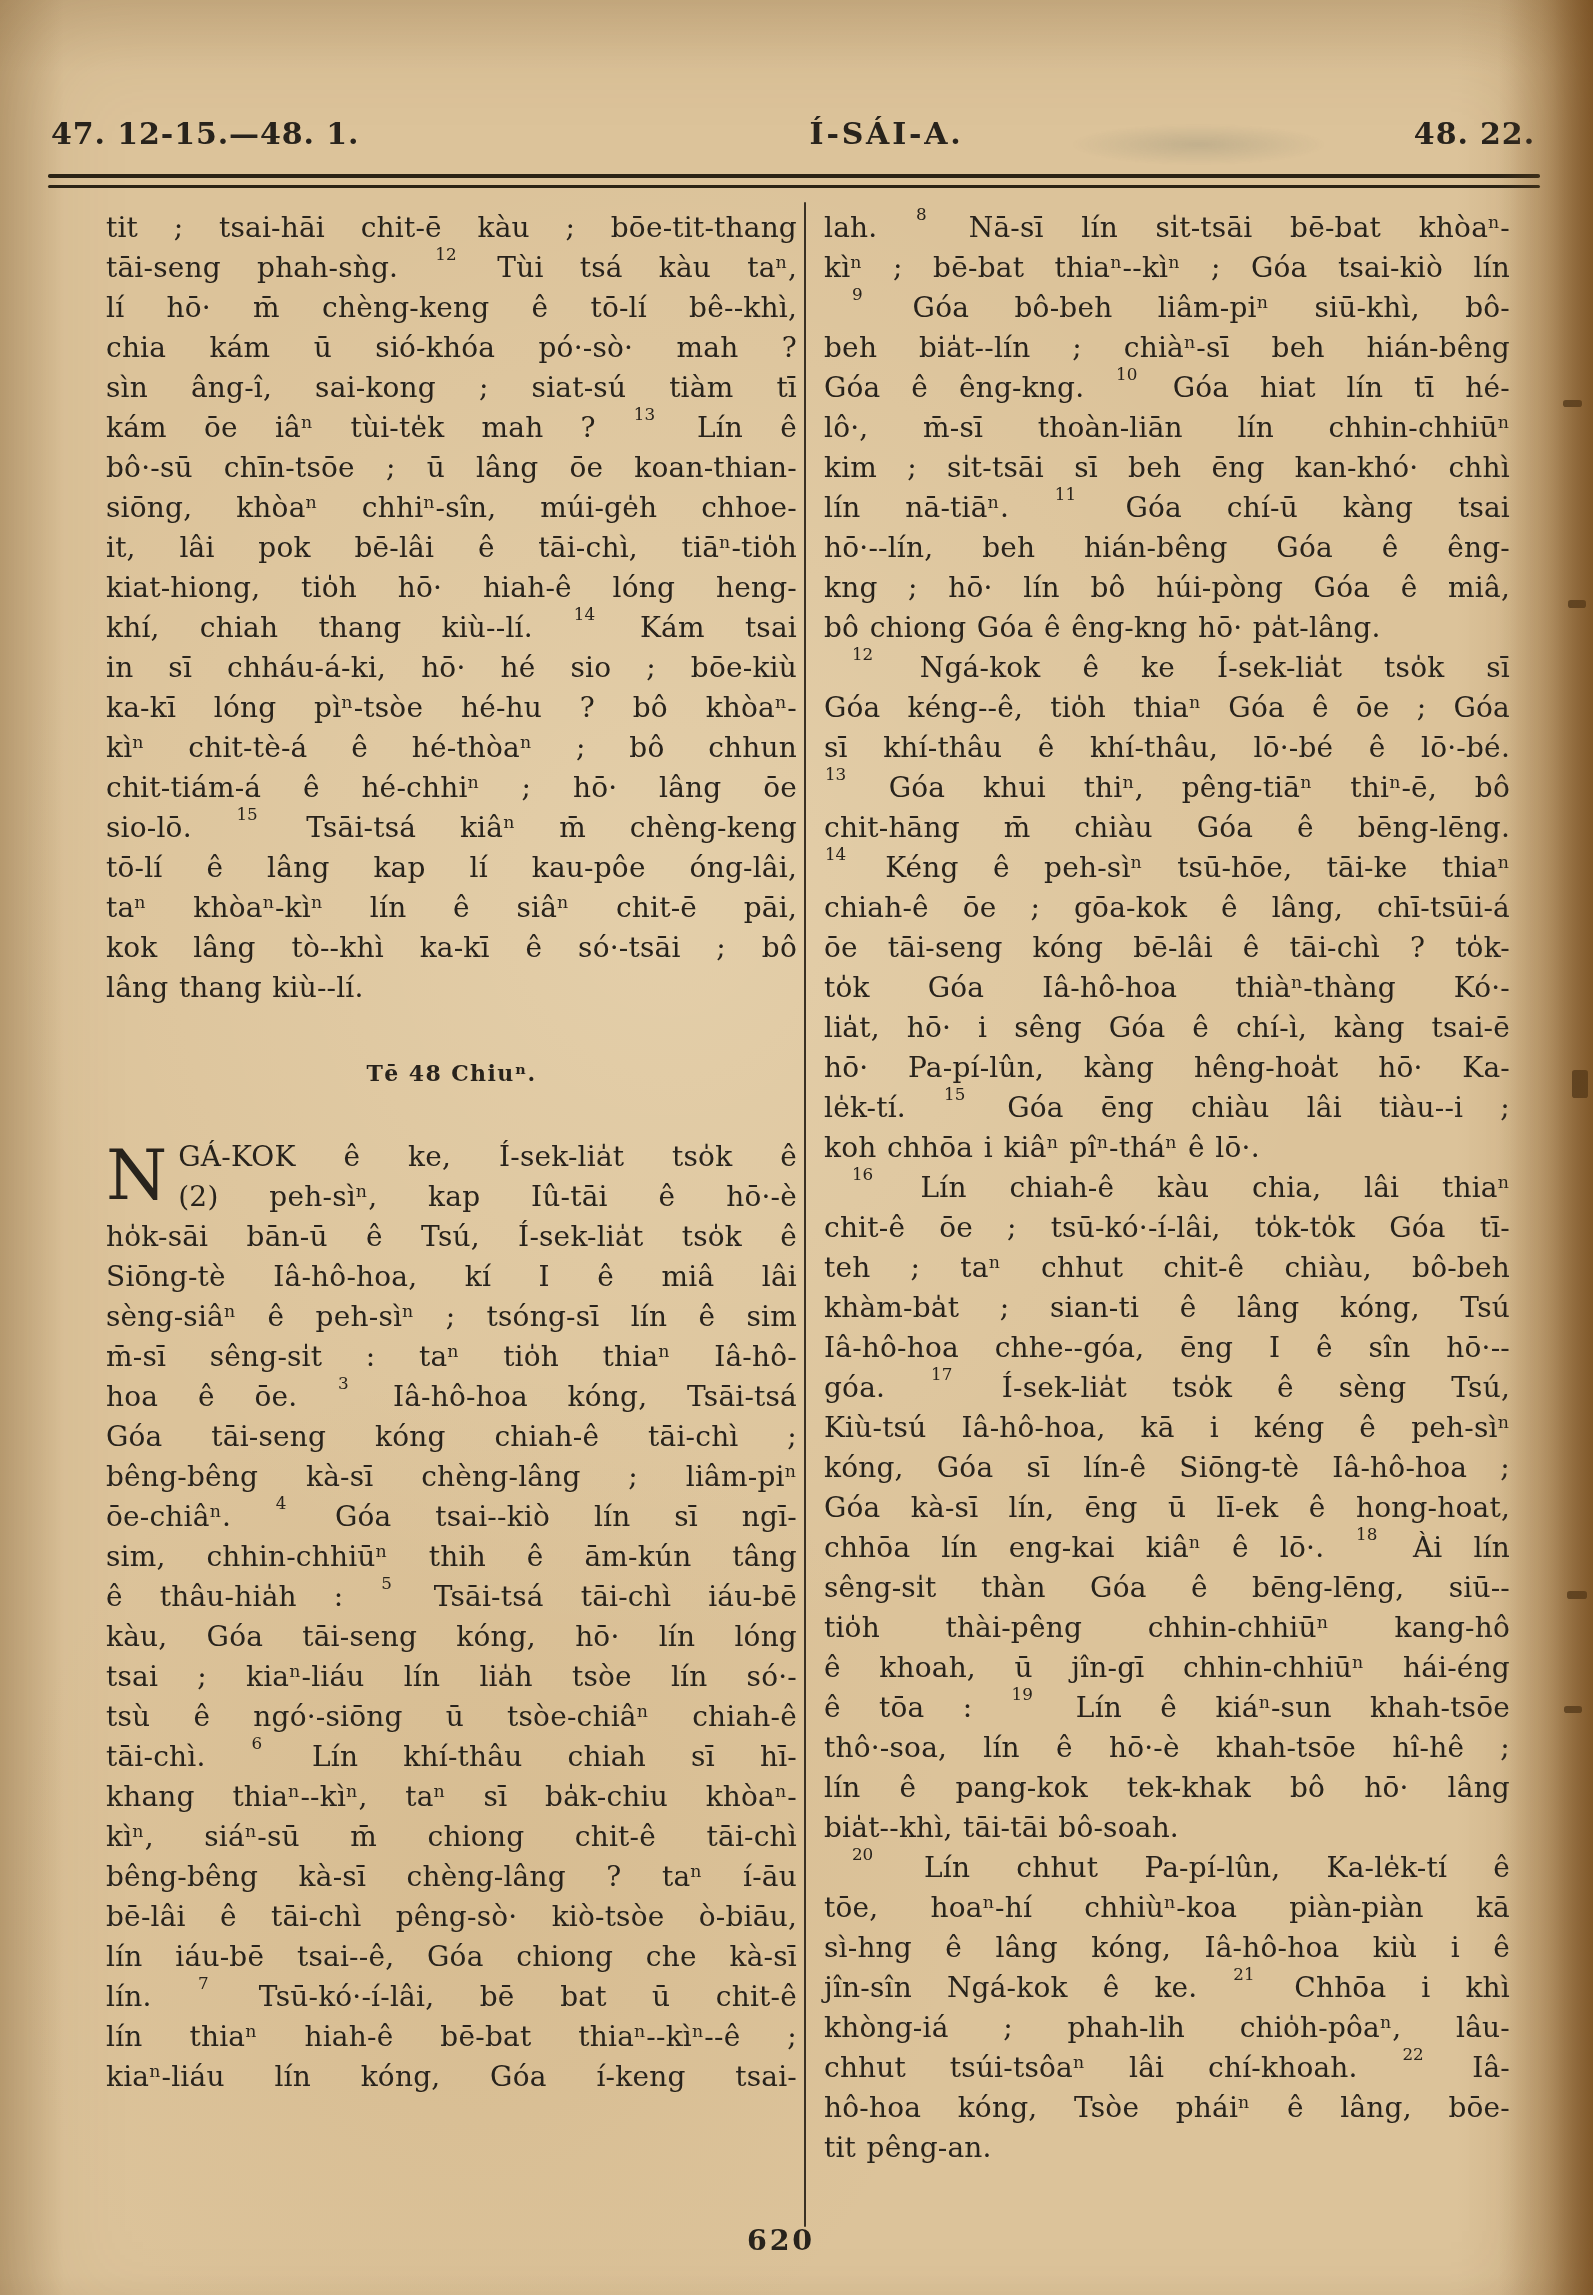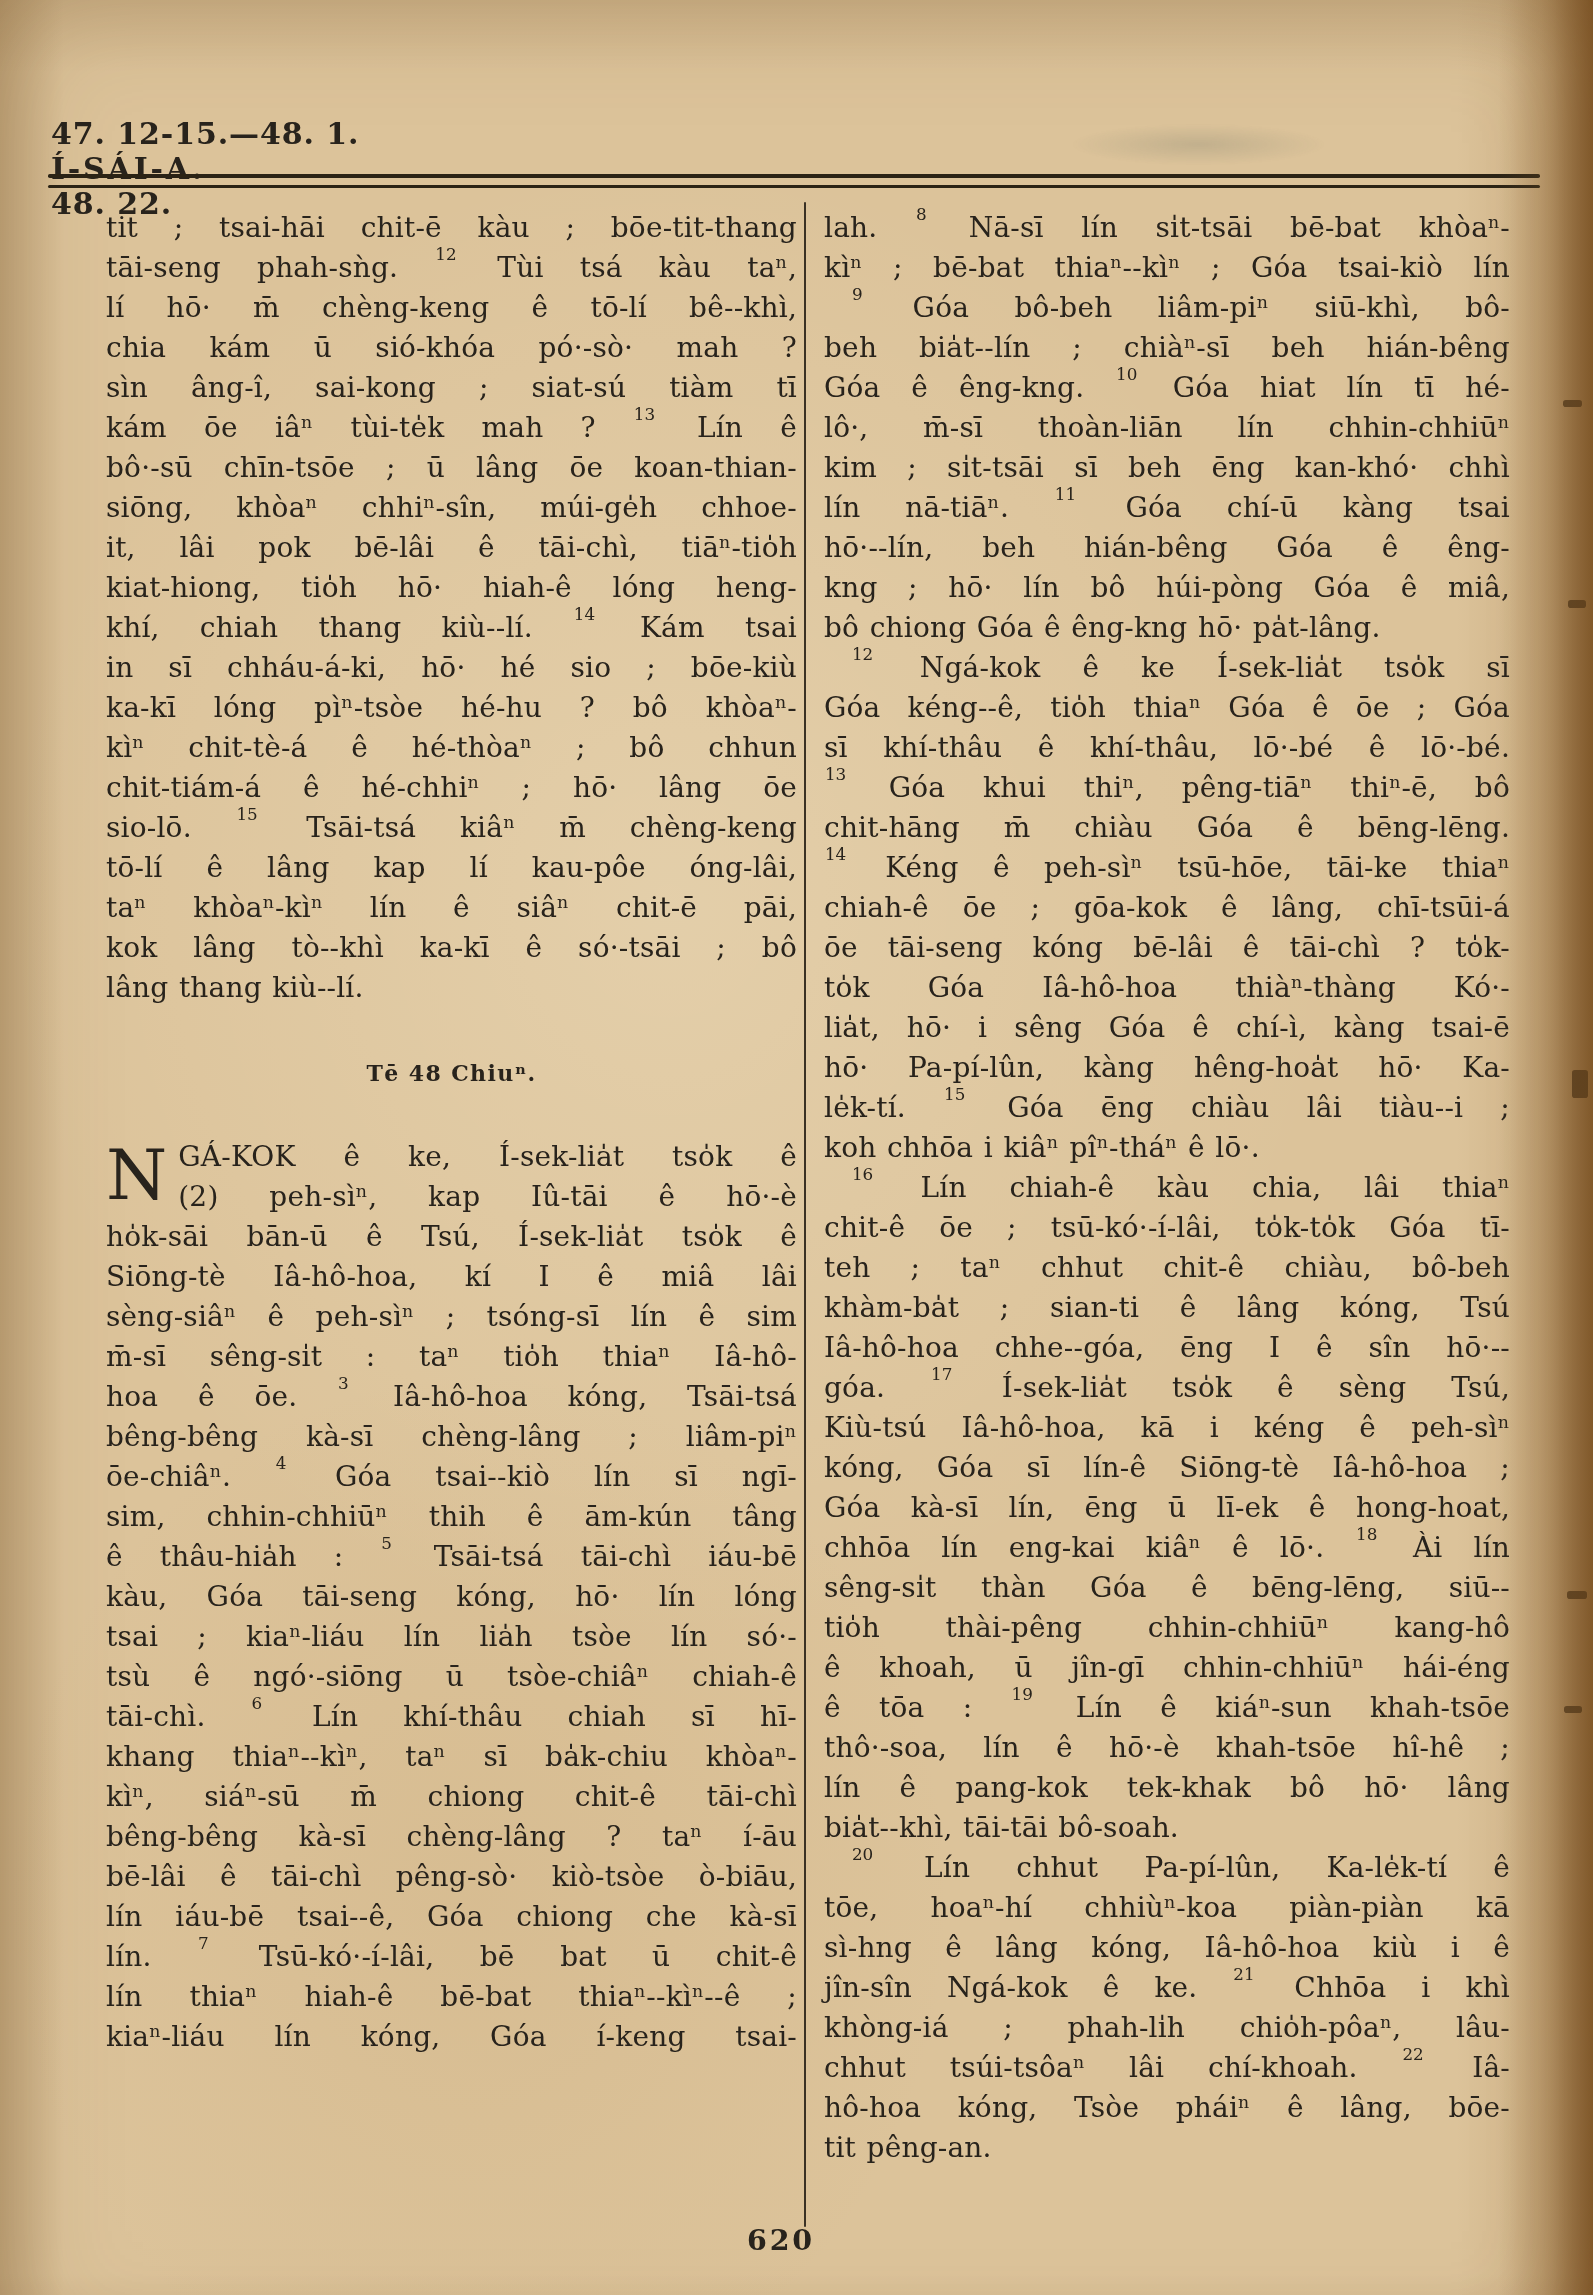--- a/index.html
+++ b/index.html
@@ -21,21 +21,21 @@
       linear-gradient(90deg, rgba(120,85,40,0.28) 0px, rgba(120,85,40,0) 64px),
       linear-gradient(0deg, rgba(120,85,40,0.20) 0px, rgba(120,85,40,0) 101px),
       linear-gradient(180deg, rgba(120,85,40,0.14) 0px, rgba(120,85,40,0) 73px),
       var(--paper);
     box-shadow: inset 0 0 119px rgba(110,75,30,0.25);
     overflow:hidden;
   }
   .header{
     position:absolute; left:51px; right:59px; top:116px;
     display:flex; justify-content:space-between; align-items:baseline;
-    font-weight:bold; font-size:30px; letter-spacing:0.9px;flex-direction:column;
+    font-weight:bold; font-size:30px; letter-spacing:0.9px;
   }
   .header .ctr{letter-spacing:2.8px;}
   .rule{position:absolute; left:48px; right:54px; background:var(--rule); border-radius:1.8px;}
   .rule.a{top:174px; height:4.1px;}
   .rule.b{top:185px; height:3.2px;}
   .divider{position:absolute; left:804px; top:202px; width:2.3px; height:2025px; background:#3a3124; border-radius:1.4px;}
   .col{position:absolute; top:208px; font-size:28px;}
   .col.left{left:106px; width:691px;}
   .col.right{left:824px; width:686px;}
   .ln{
@@ -114,20 +114,21 @@
       <div class="heading">Tē 48 Chiuⁿ.</div>
       <div>
         <span class="dropcap">N</span>
         <div class="ln">GÁ-KOK ê ke, Í-sek-lia̍t tso̍k ê</div>
         <div class="ln">(2) peh-sìⁿ, kap Iû-tāi ê hō·-è</div>
         <div class="ln">ho̍k-sāi bān-ū ê Tsú, Í-sek-lia̍t tso̍k ê</div>
         <div class="ln">Siōng-tè Iâ-hô-hoa, kí I ê miâ lâi</div>
         <div class="ln">sèng-siâⁿ ê peh-sìⁿ ; tsóng-sī lín ê sim</div>
         <div class="ln">m̄-sī sêng-si̍t : taⁿ tio̍h thiaⁿ Iâ-hô-</div>
         <div class="ln">hoa ê ōe. <sup class="v">3</sup> Iâ-hô-hoa kóng, Tsāi-tsá</div>
+        <div class="ln">Góa tāi-seng kóng chiah-ê tāi-chì ;</div>
         <div class="ln">bêng-bêng kà-sī chèng-lâng ; liâm-piⁿ</div>
         <div class="ln">ōe-chiâⁿ. <sup class="v">4</sup> Góa tsai--kiò lín sī ngī-</div>
         <div class="ln">sim, chhin-chhiūⁿ thih ê ām-kún tâng</div>
         <div class="ln">ê thâu-hia̍h : <sup class="v">5</sup> Tsāi-tsá tāi-chì iáu-bē</div>
         <div class="ln">kàu, Góa tāi-seng kóng, hō· lín lóng</div>
         <div class="ln">tsai ; kiaⁿ-liáu lín lia̍h tsòe lín só·-</div>
         <div class="ln">tsù ê ngó·-siōng ū tsòe-chiâⁿ chiah-ê</div>
         <div class="ln">tāi-chì. <sup class="v">6</sup> Lín khí-thâu chiah sī hī-</div>
         <div class="ln">khang thiaⁿ--kìⁿ, taⁿ sī ba̍k-chiu khòaⁿ-</div>
         <div class="ln">kìⁿ, siáⁿ-sū m̄ chiong chit-ê tāi-chì</div>

